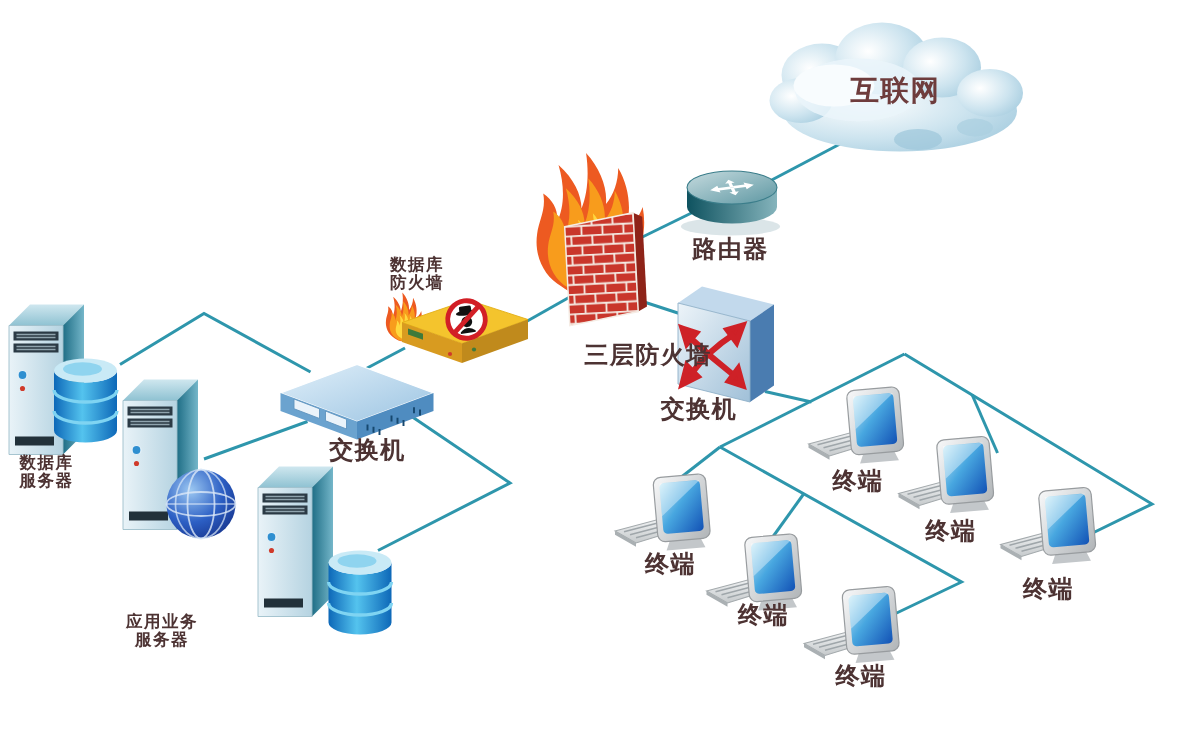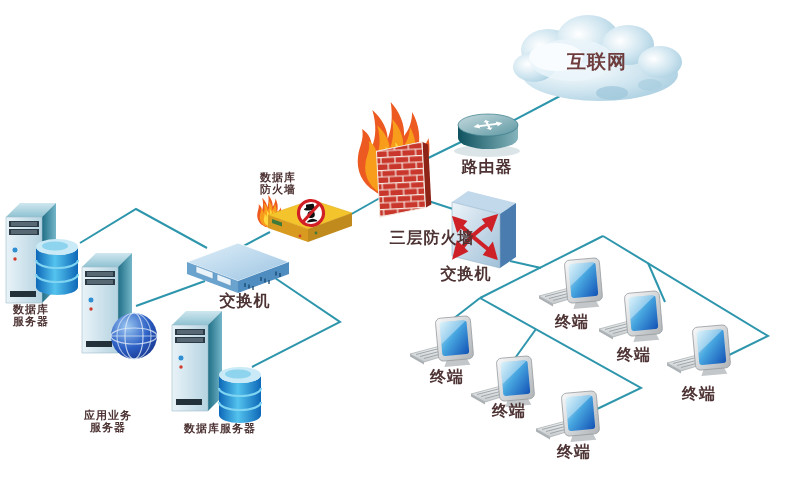--- a/index.html
+++ b/index.html
@@ -262,20 +262,19 @@
 <div class="lbl lbl-16" style="left:245px;top:301px;">交换机</div>
 <div class="lbl lbl-16" style="left:466px;top:274px;">交换机</div>
 <div class="lbl lbl-15" style="left:31px;top:315px;">
   <div>数据库</div>
   <div>服务器</div>
 </div>
 <div class="lbl lbl-15" style="left:108px;top:377px;margin-top:44px;">
   <div>应用业务</div>
   <div>服务器</div>
 </div>
-<div class="lbl lbl-15" style="left:220px;top:428px;">数据库服务器</div>
 <div class="lbl lbl-16" style="left:572px;top:322px;">终端</div>
 <div class="lbl lbl-16" style="left:634px;top:355px;">终端</div>
 <div class="lbl lbl-16" style="left:699px;top:394px;">终端</div>
 <div class="lbl lbl-16" style="left:447px;top:377px;">终端</div>
 <div class="lbl lbl-16" style="left:509px;top:411px;">终端</div>
 <div class="lbl lbl-16" style="left:574px;top:452px;">终端</div>
 </div>
 
 </body></html>

